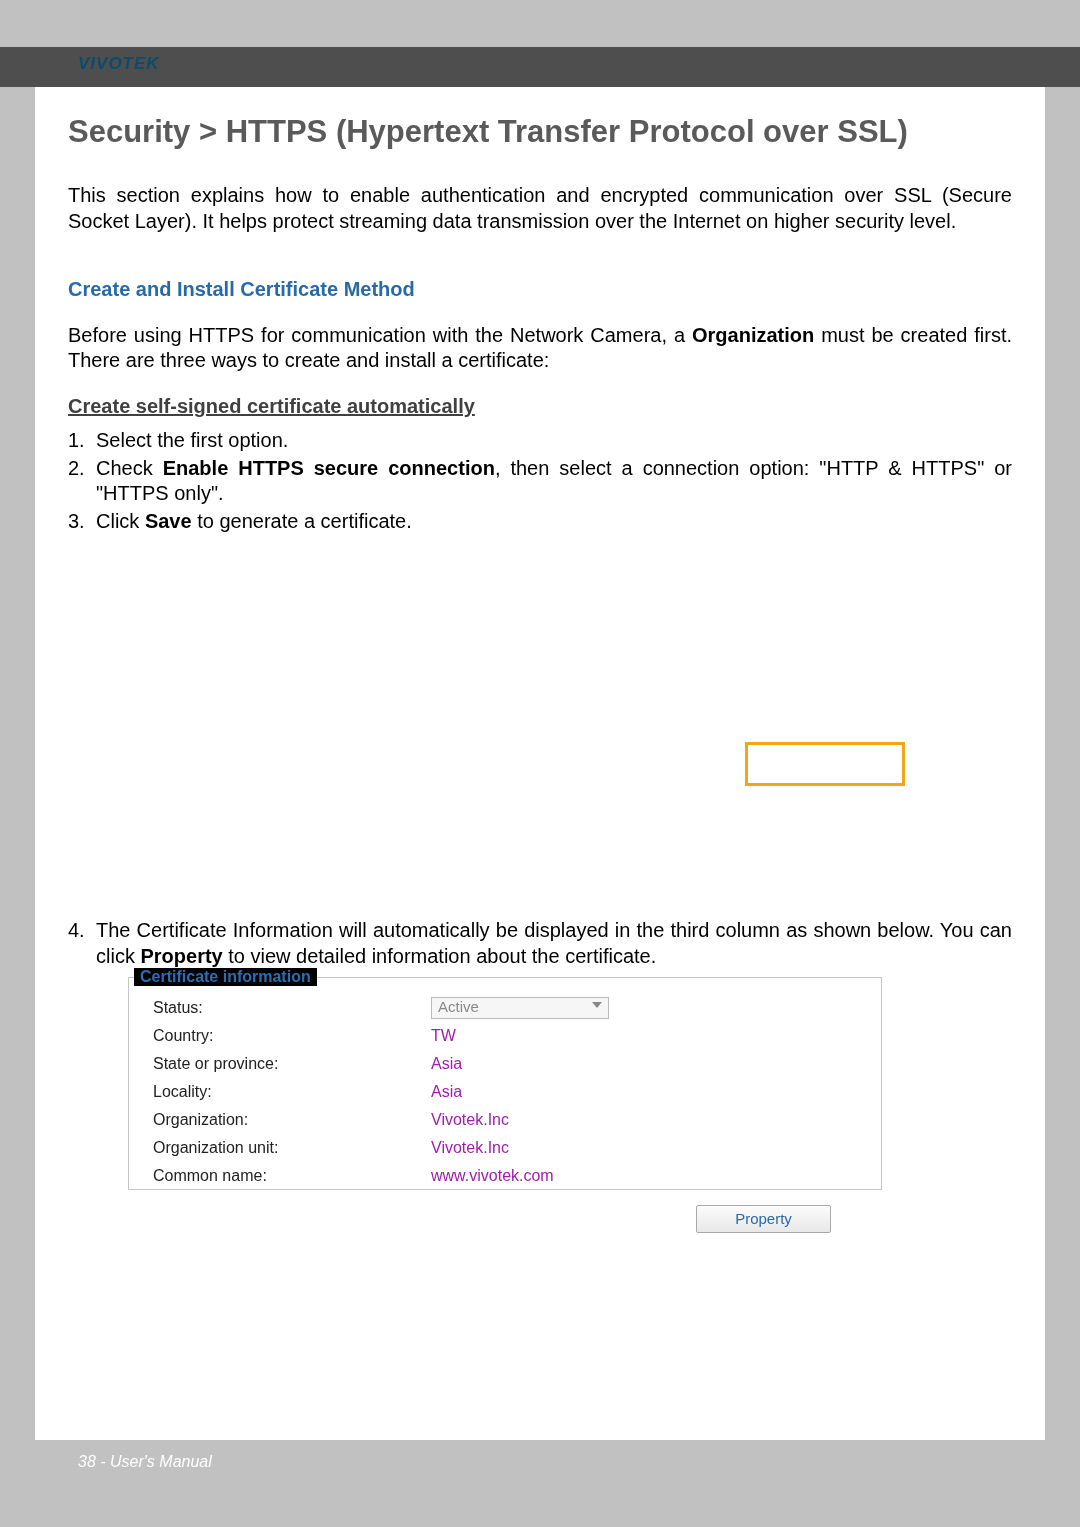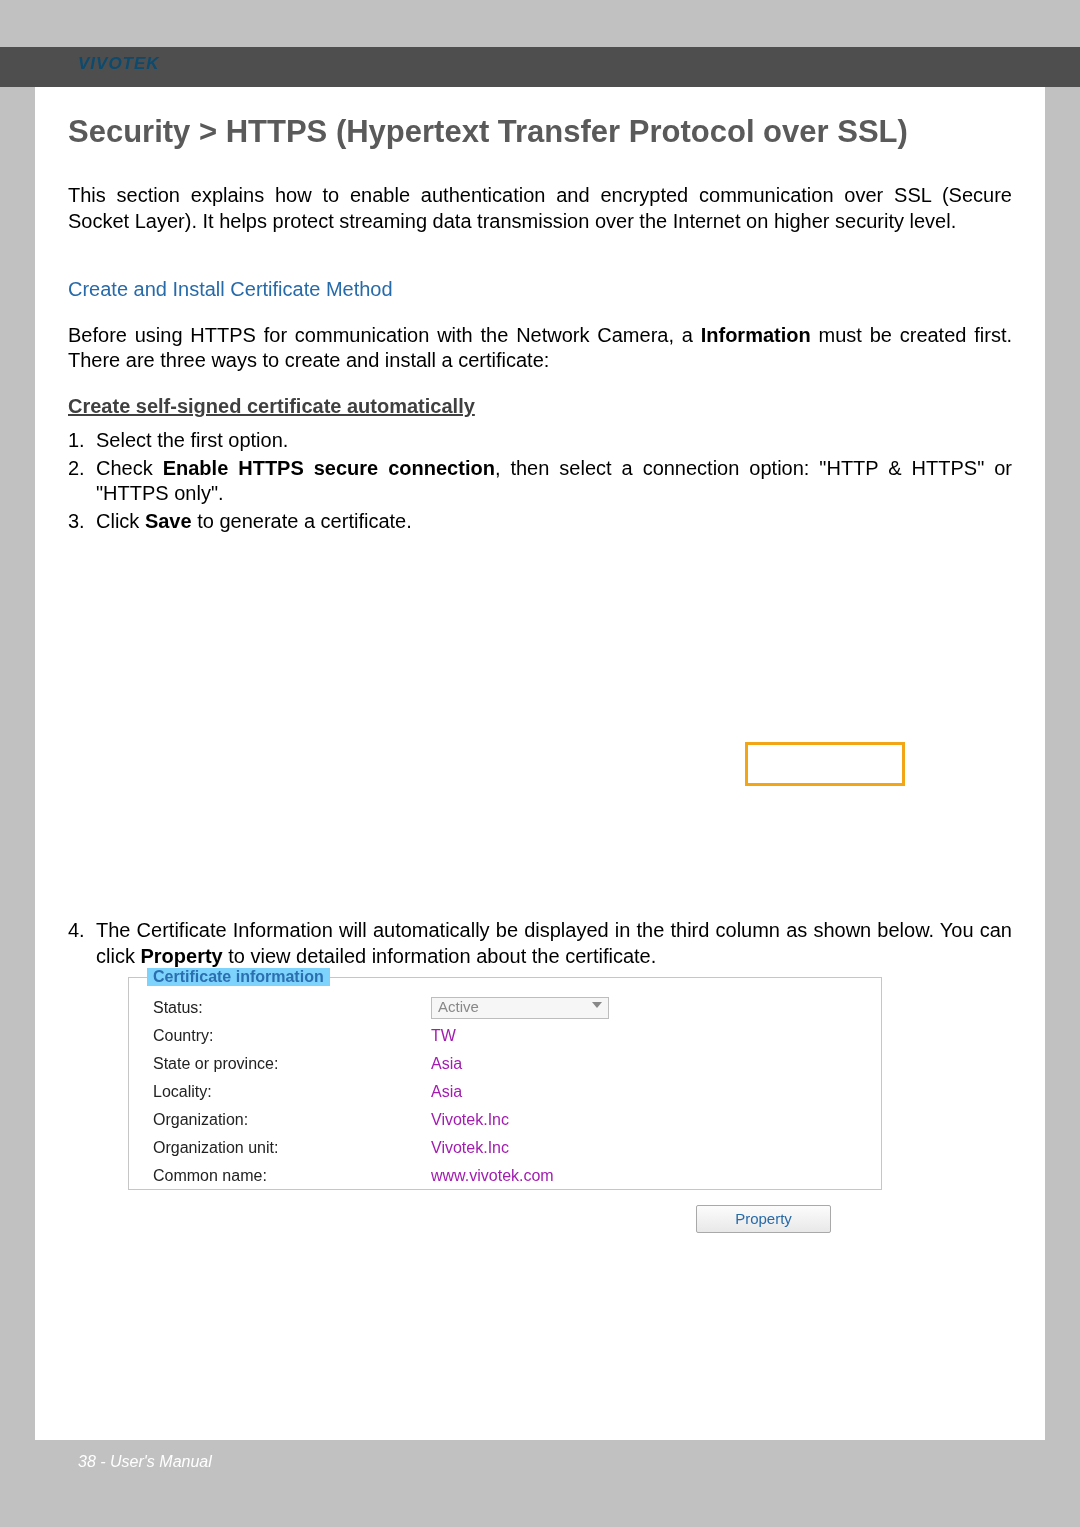--- a/index.html
+++ b/index.html
@@ -43,21 +43,21 @@
   h1 {
     font-size: 31px; color: #5a5a5a; font-weight: bold;
     margin-bottom: 32px;
     font-family: Arial, sans-serif;
   }
   .intro {
     font-size: 20px; color: #000; text-align: justify;
     line-height: 1.3; margin-bottom: 44px;
   }
   .blue-heading {
-    color: #276aa9; font-weight: normal; font-size: 20px;
+    color: #276aa9; font-weight: bold; font-size: 20px;
     margin-bottom: 22px;
   }
   .before {
     font-size: 20px; text-align: justify; margin-bottom: 22px;
     line-height: 1.25;
   }
   .before .strong1 { font-weight: bold; }
   .sub-underline {
     font-size: 20px; color: #404040; font-weight: bold;
     text-decoration: underline; margin-bottom: 10px;
@@ -87,22 +87,22 @@
   .step4 .body { flex: 1; text-align: justify; }
   .step4 b { font-weight: bold; }
   .cert-panel {
     position: absolute;
     left: 128px; top: 977px; width: 754px; height: 213px;
     border: 1px solid #c6c6c6;
     background: #fff;
     font-size: 16px; color: #222;
   }
   .cert-legend {
-    position: absolute; left: 18px; top: -10px;
-    background: #7dd3fc; padding: 0 6px;
+    position: absolute; left: 5px; top: -10px;
+    background: #000000; padding: 0 6px;
     color: #2b6fb0; font-weight: bold; font-size: 16px;
   }
   .cert-rows { position: absolute; left: 24px; top: 16px; right: 24px; }
   .cert-row { display: flex; align-items: center; height: 28px; }
   .cert-label { width: 278px; }
   .cert-val { color: #a21caf; }
   .status-dd {
     display: inline-flex; align-items: flex-start; justify-content: space-between;
     width: 178px; height: 22px; border: 1px solid #bdbdbd;
     background: #f6f6f6; color: #888; padding: 0 6px; font-size: 15px;
@@ -136,21 +136,21 @@
   <div class="header-inner"></div>
   <div class="brand">VIVOTEK</div>
 
   <div class="content-band"></div>
 
   <div class="content">
     <h1>Security &gt;  HTTPS (Hypertext Transfer Protocol over SSL)</h1>
     <div class="intro">This section explains how to enable authentication and encrypted communication over SSL (Secure Socket Layer). It helps protect streaming data transmission over the Internet on higher security level.</div>
     <div class="blue-heading">Create and Install Certificate Method</div>
     <div class="before">
-      <span>Before using HTTPS for communication with the Network Camera, a </span><b class="strong1">Information</b><span> must be created first. There are three ways to create and install a certificate:</span>
+      <span>Before using HTTPS for communication with the Network Camera, a </span><b class="strong1">Organization</b><span> must be created first. There are three ways to create and install a certificate:</span>
     </div>
     <div class="sub-underline">Create self-signed certificate automatically</div>
 
     <div class="steps">
       <div class="step-row">
         <div class="step-num">1.</div>
         <div class="step-body">Select the first option.</div>
       </div>
       <div class="step-row">
         <div class="step-num">2.</div>

